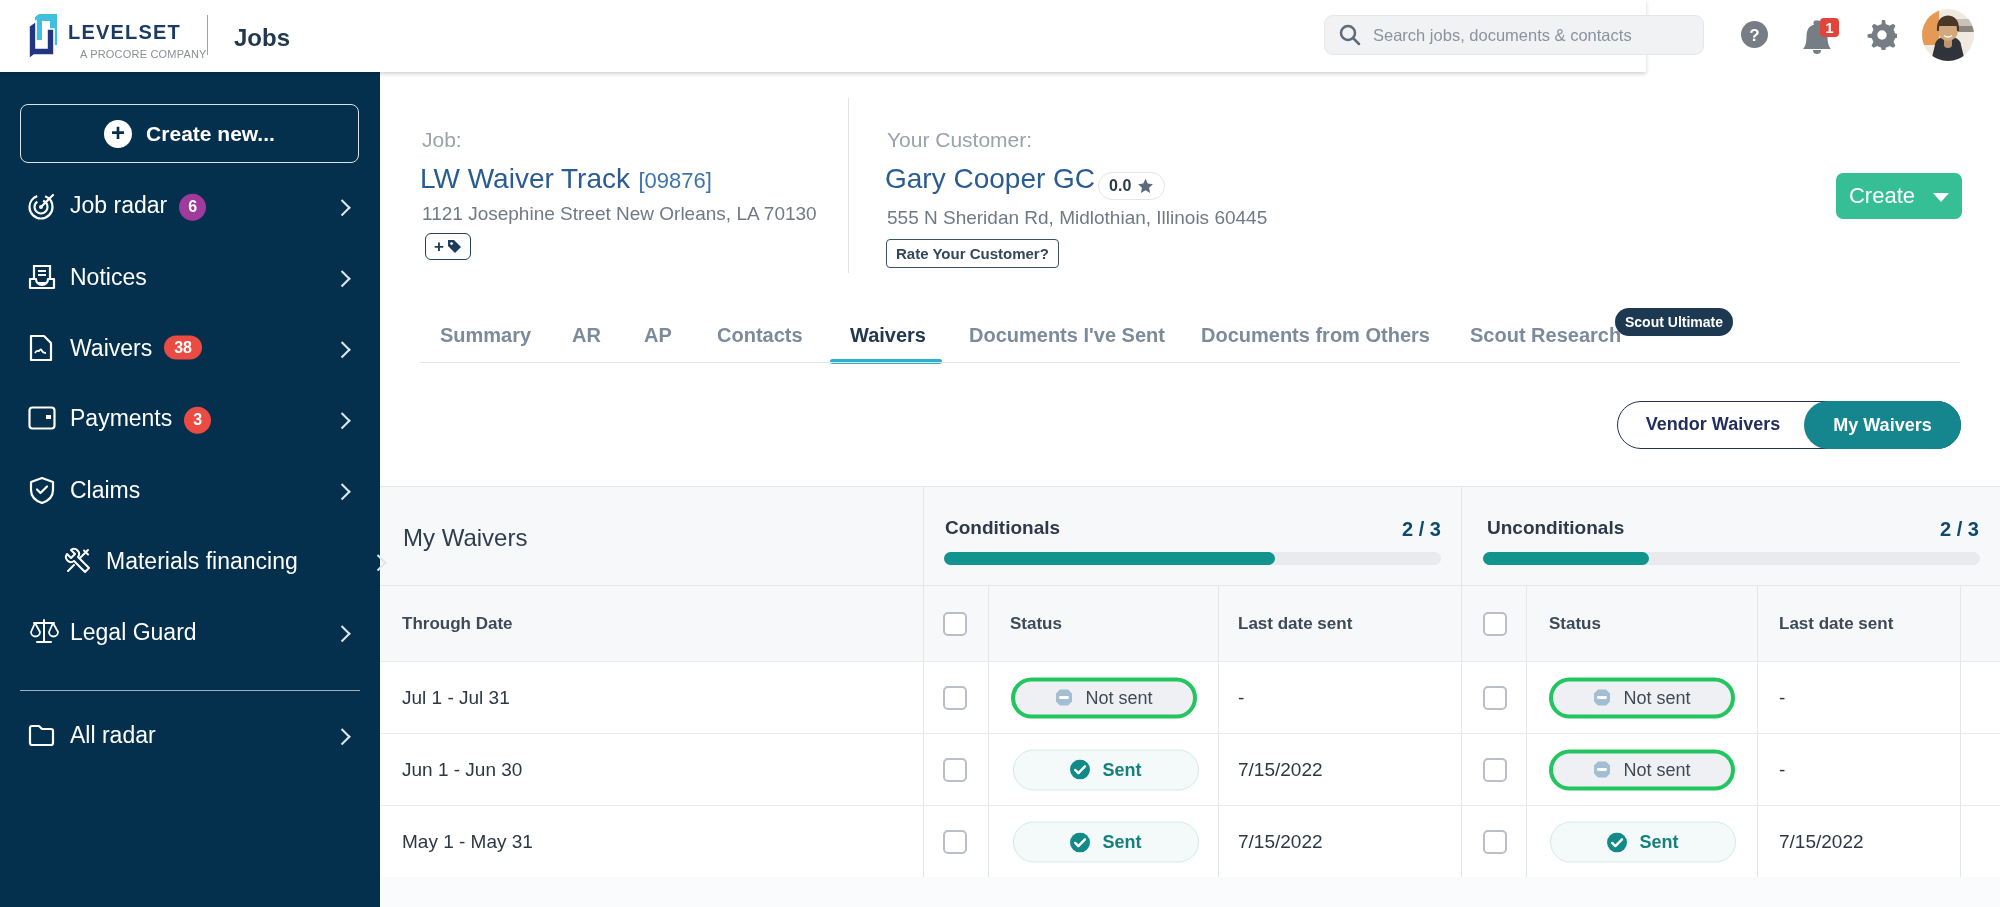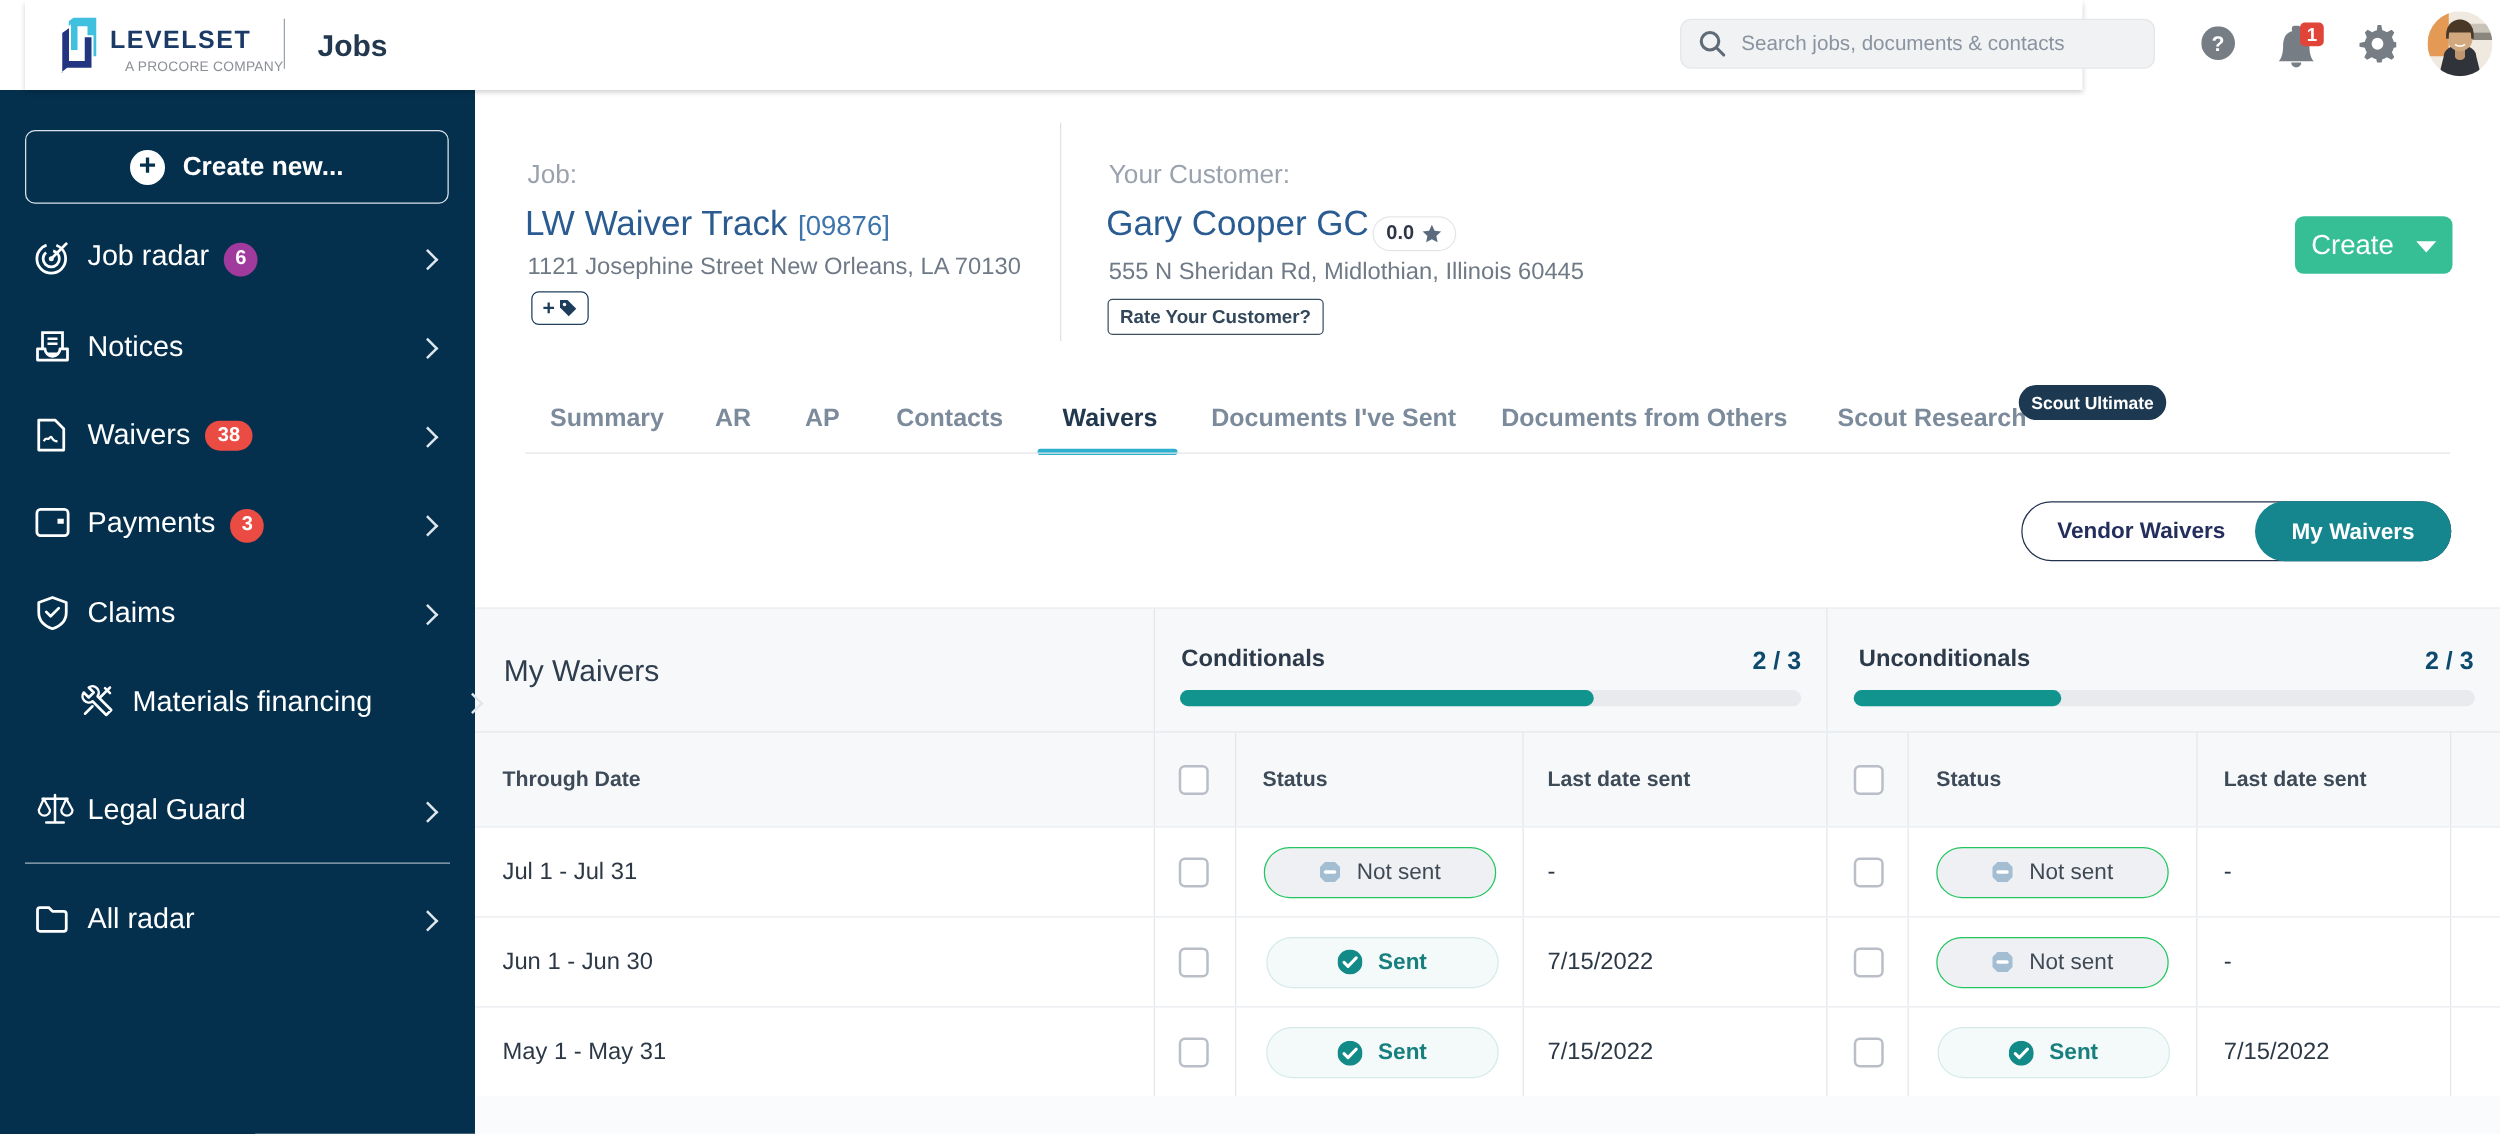--- a/index.html
+++ b/index.html
@@ -1,17 +1,17 @@
 <!DOCTYPE html>
 <html><head>
 <meta charset="utf-8">
 <style>
 * { margin:0; padding:0; box-sizing:border-box; }
 html,body { width:2000px; height:907px; font-family:"Liberation Sans", sans-serif; background:#fff; overflow:hidden; }
-.header { position:absolute; left:0; top:0; width:1646px; height:72px; background:#fff; z-index:5; box-shadow:0 2px 4px rgba(0,0,0,0.18);margin-left:20px; }
+.header { position:absolute; left:0; top:0; width:1646px; height:72px; background:#fff; z-index:5; box-shadow:0 2px 4px rgba(0,0,0,0.18); }
 .logo-wrap { position:absolute; left:24px; top:14px; display:flex; }
 .logo-text { margin-left:10px; }
 .logo-name { font-size:20px; font-weight:700; color:#1b3a66; letter-spacing:1.2px; line-height:23px; margin-top:7px; }
 .logo-sub { font-size:11px; color:#8b9097; letter-spacing:0.2px; margin-top:4px; margin-left:12px; }
 .hdiv { position:absolute; left:207px; top:15px; width:1px; height:40px; background:#9aa2ab; }
 .hjobs { position:absolute; left:234px; top:24px; font-size:24px; font-weight:700; color:#22384e; }
 .search { position:absolute; left:1324px; top:15px; width:380px; height:40px; background:#f0f2f4; border:1px solid #e4e7ea; border-radius:9px; display:flex; align-items:center; }
 .search svg { margin-left:14px; }
 .search span { margin-left:12px; font-size:16.5px; color:#8a93a0; }
 .hicon { position:absolute; top:0; }
@@ -53,21 +53,21 @@
 .colline { position:absolute; top:0; width:1px; background:#e4e7ea; }
 .mywaivers { position:absolute; left:23px; top:37px; font-size:24px; color:#2f3e4e; }
 .pgtitle { font-size:19px; font-weight:700; color:#2c3a49; }
 .pgcount { font-size:20px; color:#0c4a6e;font-weight:bold; }
 .pgtrack { position:absolute; height:13px; background:#e8eaed; border-radius:7px; }
 .pgfill { position:absolute; left:0; top:0; height:13px; background:#10948d; border-radius:7px; }
 .th { position:absolute; font-size:17px; font-weight:700; color:#3d4a57; top:50%; transform:translateY(-50%); }
 .cb { position:absolute; width:24px; height:24px; border:2px solid #b9bec7; border-radius:5px; background:#fff; top:50%; transform:translateY(-50%); }
 .td { position:absolute; font-size:19px; color:#2c3845; top:50%; transform:translateY(-50%); }
 .pill { position:absolute; top:50%; transform:translateY(-50%); width:186px; height:41px; border-radius:21px; display:flex; align-items:center; justify-content:center; font-size:18px; }
-.pill.notsent { background:#eef0f3; border:1px solid #22c55e; color:#3f4a55; }
+.pill.notsent { background:#eef0f3; border:4px solid #22c55e; color:#3f4a55; }
 .pill.sent { background:#f3faf9; border:1px solid #d5eae7; color:#177f7d; font-weight:700; }
 .pill svg { margin-right:12px; }
 .footer { position:absolute; left:0; top:805px; width:1620px; height:30px; background:#fafbfc; }
 </style>
 </head>
 <body>
 
 <div class="sidebar">
   <div class="createnew"><span class="plus">+</span>Create new...</div>
   <div class="mitem" style="top:112px;">
@@ -115,21 +115,21 @@
   </div>
   <div class="mitem" style="top:467px;margin-left:36px;">
     <svg class="ic" width="28" height="28" viewBox="0 0 28 28">
       <path d="M3,7 a5,5 0 0 0 7,7 l11,11 4,-4 -11,-11 a5,5 0 0 0 -7,-7 l4,4 -4,4 z" fill="none" stroke="#fff" stroke-width="2" stroke-linejoin="round"></path>
       <path d="M24,3 l-8,8 M20,3.5 l4,4" stroke="#fff" stroke-width="2" stroke-linecap="round"></path>
       <path d="M10,18 l-6,6" stroke="#fff" stroke-width="2" stroke-linecap="round"></path>
     </svg>
     <span class="lbl">Materials financing</span>
     <span class="chev"></span>
   </div>
-  <div class="mitem" style="top:554px;">
+  <div class="mitem" style="top:538px;">
     <svg class="ic" width="32" height="28" viewBox="0 0 32 28">
       <path d="M16,2 v22 M9,24 h14 M6,5 h20" stroke="#fff" stroke-width="2" stroke-linecap="round"></path>
       <path d="M7,5 l-4,9 a4.5,4.5 0 0 0 9,0 z" fill="none" stroke="#fff" stroke-width="1.8" stroke-linejoin="round"></path>
       <path d="M25,5 l-4,9 a4.5,4.5 0 0 0 9,0 z" fill="none" stroke="#fff" stroke-width="1.8" stroke-linejoin="round"></path>
     </svg>
     <span class="lbl">Legal Guard</span>
     <span class="chev"></span>
   </div>
   <div class="sdivider"></div>
   <div class="mitem" style="top:641px;">

